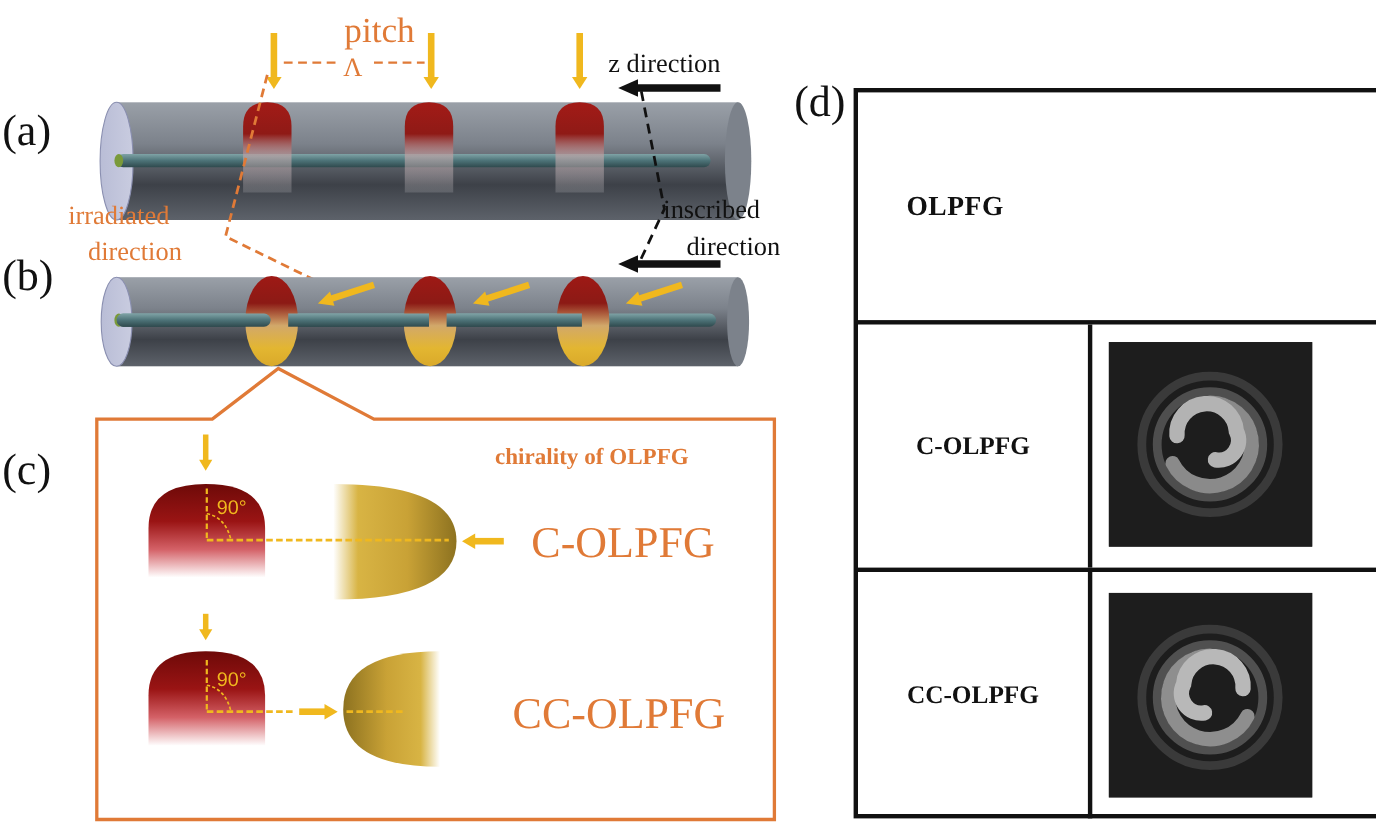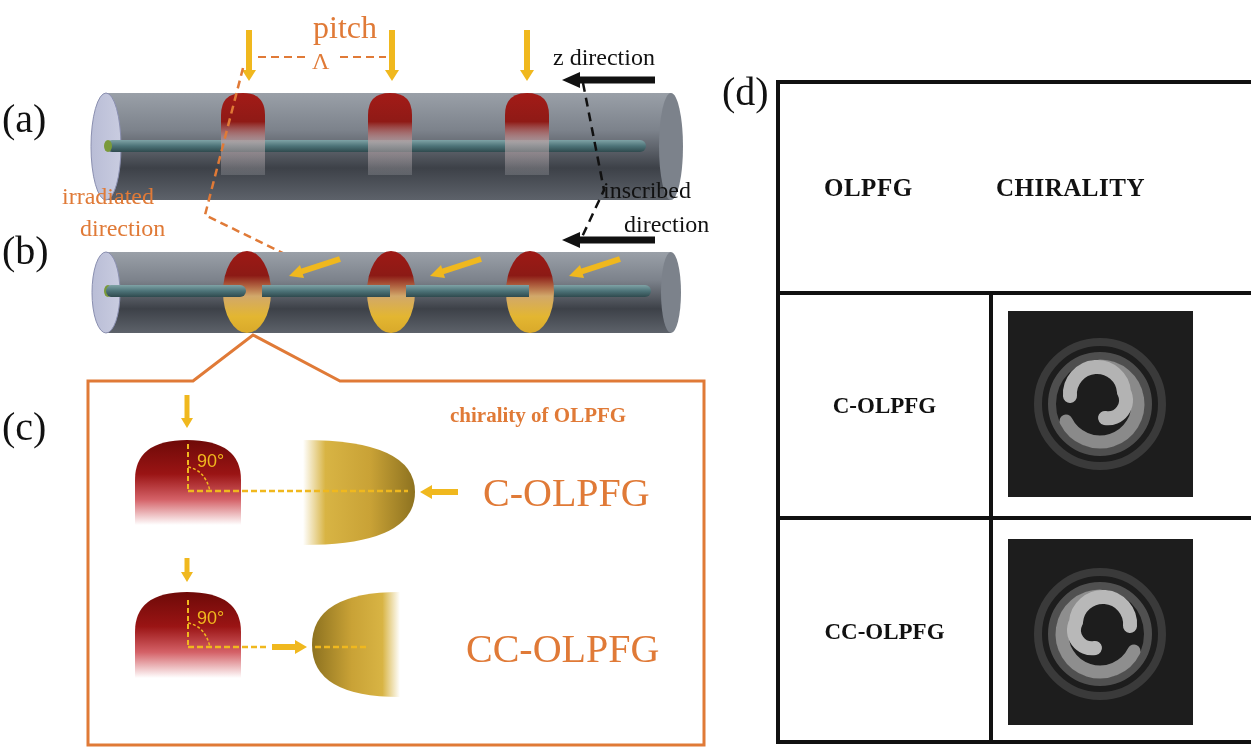--- a/index.html
+++ b/index.html
@@ -189,21 +189,20 @@
       <text x="197" y="624" font-size="18" fill="#f0b81e" font-family="Liberation Sans, sans-serif">90°</text>
       <line x1="272" y1="647" x2="296" y2="647" stroke="#f0b81e" stroke-width="6"></line>
       <path d="M307,647 L295,640 L295,654 Z" fill="#f0b81e"></path>
     </g>
     <text class="orange-text" x="466" y="662" font-size="40">CC-OLPFG</text>
   </svg>
 
   <div class="table-d">
     <div class="td-header">
       <div class="td-h-cell" style="left:44px;">OLPFG</div>
-      <div class="td-h-cell" style="left:216px;">CHIRALITY</div>
     </div>
     <div class="td-row r1">
       <div class="td-left">
           <span>C-OLPFG</span>
         </div>
       <div class="td-right">
         <svg class="spiral-img" viewBox="0 0 185 186">
           <rect width="185" height="186" fill="#1d1d1d"></rect>
           <g fill="none" stroke-linecap="round" transform="translate(92,93)">
             <circle r="62" stroke="#3a3a3a" stroke-width="8"></circle>

